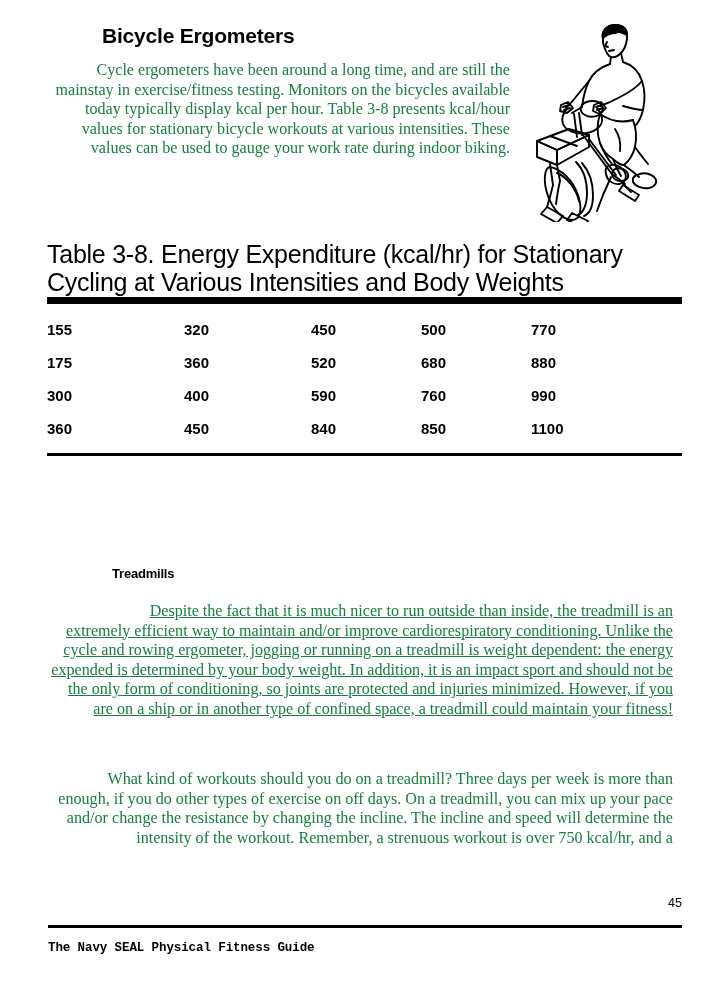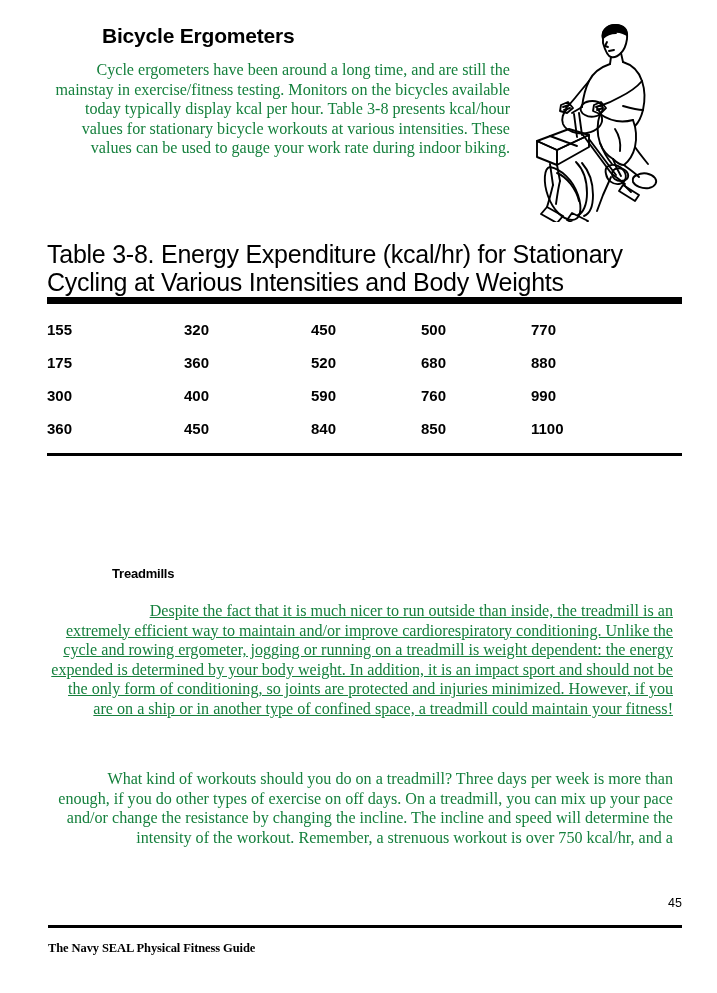--- a/index.html
+++ b/index.html
@@ -148,21 +148,21 @@
     left: 48px;
     top: 925px;
     width: 634px;
     height: 2.5px;
     background: #000;
   }
   #footer-title {
     position: absolute;
     left: 48px;
     top: 941px;
-    font-family: Liberation Serif, serif;
+    font-family: Liberation Mono, monospace;
     font-weight: bold;
     font-size: 12.5px;
     letter-spacing: -0.1px;
   }
   #footer-page {
     position: absolute;
     left: 662px;
     top: 896px;
     font-family: "Liberation Sans", sans-serif;
     font-size: 12.5px;

